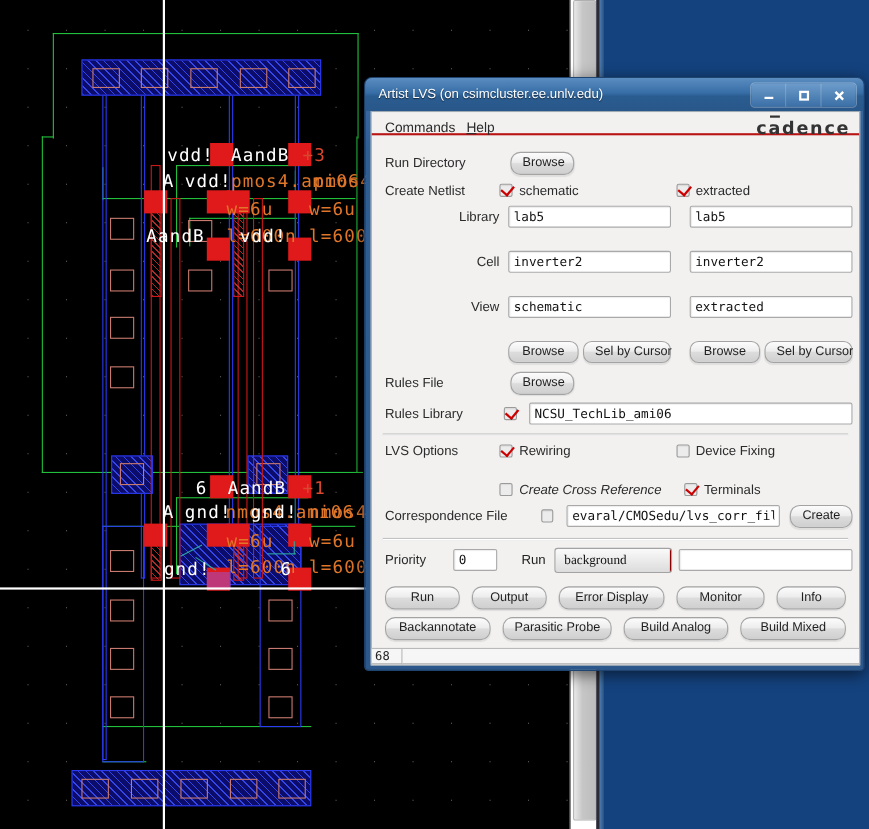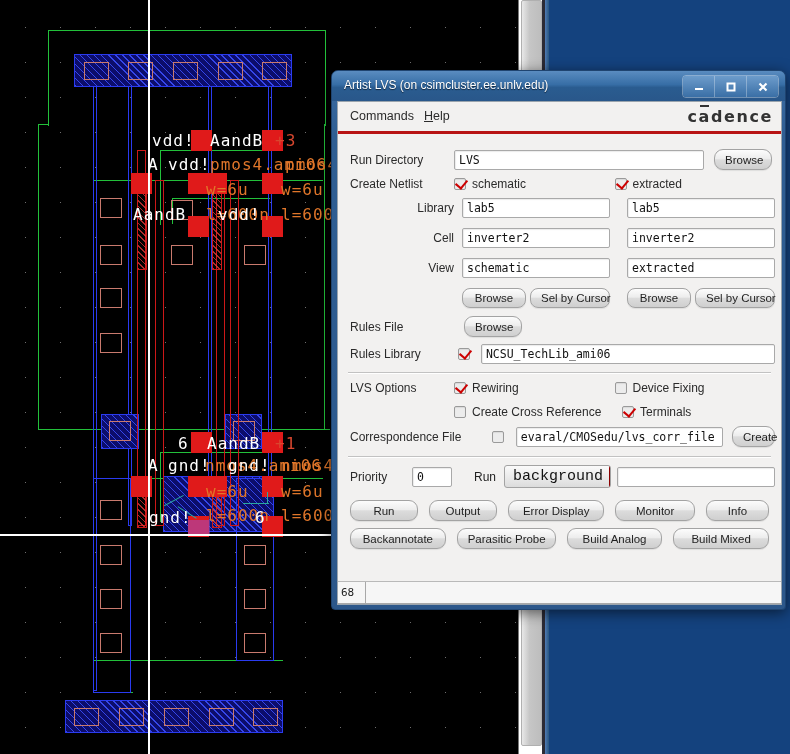--- a/index.html
+++ b/index.html
@@ -92,21 +92,21 @@
   .menu-item{position:absolute;top:7px;font-size:12.5px;color:#2b2b2b;}
   .menu-item u{text-decoration:underline;}
   #logo{position:absolute;right:8px;top:5px;font-size:16px;color:#333;
     font-family:"DejaVu Sans", sans-serif;letter-spacing:1.6px;font-weight:600;}
   #logo .mac{position:relative;}
   #logo .mac::after{content:"";position:absolute;left:1px;right:2px;top:-2px;height:1.5px;background:#333;}
   #redrule{height:3px;background:#b81414;margin:0;}
 
   #form{flex:1;padding:15px 6px 0 6px;font-size:12px;color:#222;position:relative;}
 
-  .row{display:flex;align-items:center;margin-bottom:10px;}
+  .row{display:flex;align-items:center;margin-bottom:21px;}
   .lab{width:104px;flex:none;font-size:12px;color:#2b2b2b;padding-left:6px;}
   .lab.ind{padding-left:48px;width:62px;text-align:right;padding-right:8px;}
 
   input.txt{
     font-family:"DejaVu Sans Mono", monospace;font-size:11.5px;color:#111;
     background:#fff;border:1px solid #a9a9a9;border-radius:2px;
     height:20px;box-sizing:border-box;padding:0 4px;outline:none;
     box-shadow:inset 1px 1px 1px rgba(0,0,0,.08);
   }
   input.txt.wide{width:250px;}
@@ -133,22 +133,22 @@
     border-left:2.2px solid #cc0000;border-bottom:2.2px solid #cc0000;
     transform:rotate(-50deg);}
   .chklabel{font-size:12px;color:#2b2b2b;margin-left:6px;}
 
   .colcell{width:170px;display:flex;align-items:center;}
 
   .sep{height:1px;background:#c2c2c2;margin:7px 4px 7px 4px;border-bottom:1px solid #fff;}
 
   .dropdown{display:flex;align-items:stretch;height:21px;border:1px solid #a3a3a3;
     border-radius:3px;overflow:hidden;background:linear-gradient(to bottom,#fafafa,#dcdcdc);}
-  .dropdown .dval{padding:0 8px;display:flex;align-items:center;font-size:15px;
-    font-family:Liberation Mono, monospace;color:#111;min-width:88px;}
+  .dropdown .dval{padding:0 8px;display:flex;align-items:center;font-size:12px;
+    font-family:Liberation Serif, serif;color:#111;min-width:88px;}
   .dropdown .darrow{width:21px;background:linear-gradient(to bottom,#e04848,#b50d0d);
     display:flex;align-items:center;justify-content:center;border-left:1px solid #8b0000;}
   .dropdown .darrow i{display:block;width:0;height:0;border-left:4.5px solid transparent;
     border-right:4.5px solid transparent;border-top:5px solid #fff;}
 
   .btnrow{display:flex;gap:11px;padding:0 6px;margin-bottom:7px;}
   .btnrow.r1 .btn{width:70px;}
   .btnrow.r2 .btn{width:99px;}
 
   #statusbar{height:22px;border-top:1px solid #b9b9b9;background:#f2f1f0;display:flex;align-items:stretch;}
@@ -342,21 +342,20 @@
       <div class="menu-item" style="left:12px;">Commands</div>
       <div class="menu-item" style="left:86px;"><u>H</u><span>elp</span></div>
       <div id="logo"><span>c</span><span class="mac">a</span><span>dence</span></div>
     </div>
     <div id="redrule"></div>
 
     <div id="form">
 
       <div class="row" style="margin-bottom:7px;">
         <div class="lab">Run Directory</div>
-        <input class="txt wide" value="LVS" style="">
         <button class="btn" style="margin-left:10px;width:58px;">Browse</button>
       </div>
 
       <div class="row" style="margin-bottom:7px;">
         <div class="lab">Create Netlist</div>
         <div class="colcell">
           <span class="chk on"></span>
           <span class="chklabel">schematic</span>
         </div>
         <div class="colcell">
@@ -411,35 +410,35 @@
           <span class="chklabel">Rewiring</span>
         </div>
         <div class="colcell">
           <span class="chk"></span>
           <span class="chklabel">Device Fixing</span>
         </div>
       </div>
 
       <div class="row" style="margin-bottom:7px;">
         <div class="lab"></div>
-        <div class="colcell" style="width:164px;">
+        <div class="colcell" style="width:164px;font-style:italic;">
           <span class="chk"></span>
           <span class="chklabel">Create Cross Reference</span>
         </div>
         <div class="colcell" style="width:auto;margin-left:4px;">
           <span class="chk on"></span>
           <span class="chklabel">Terminals</span>
         </div>
       </div>
 
       <div class="row" style="margin-bottom:9px;">
         <div class="lab" style="width:142px;">Correspondence File</div>
         <span class="chk"></span>
         <input class="txt corr" style="margin-left: 12px;" value="evaral/CMOSedu/lvs_corr_file">
-        <button class="btn" style="margin-left:9px;width:43px;">Create</button>
+        <button class="btn" style="margin-left:9px;width:57px;">Create</button>
       </div>
 
 
       <div class="sep"></div>
 
       <div class="row" style="margin-bottom:12px;">
         <div class="lab" style="width:62px;">Priority</div>
         <input class="txt prio" value="0" style="">
         <div style="margin-left:22px;font-size:12px;">Run</div>
         <div class="dropdown" style="margin-left:8px;">

